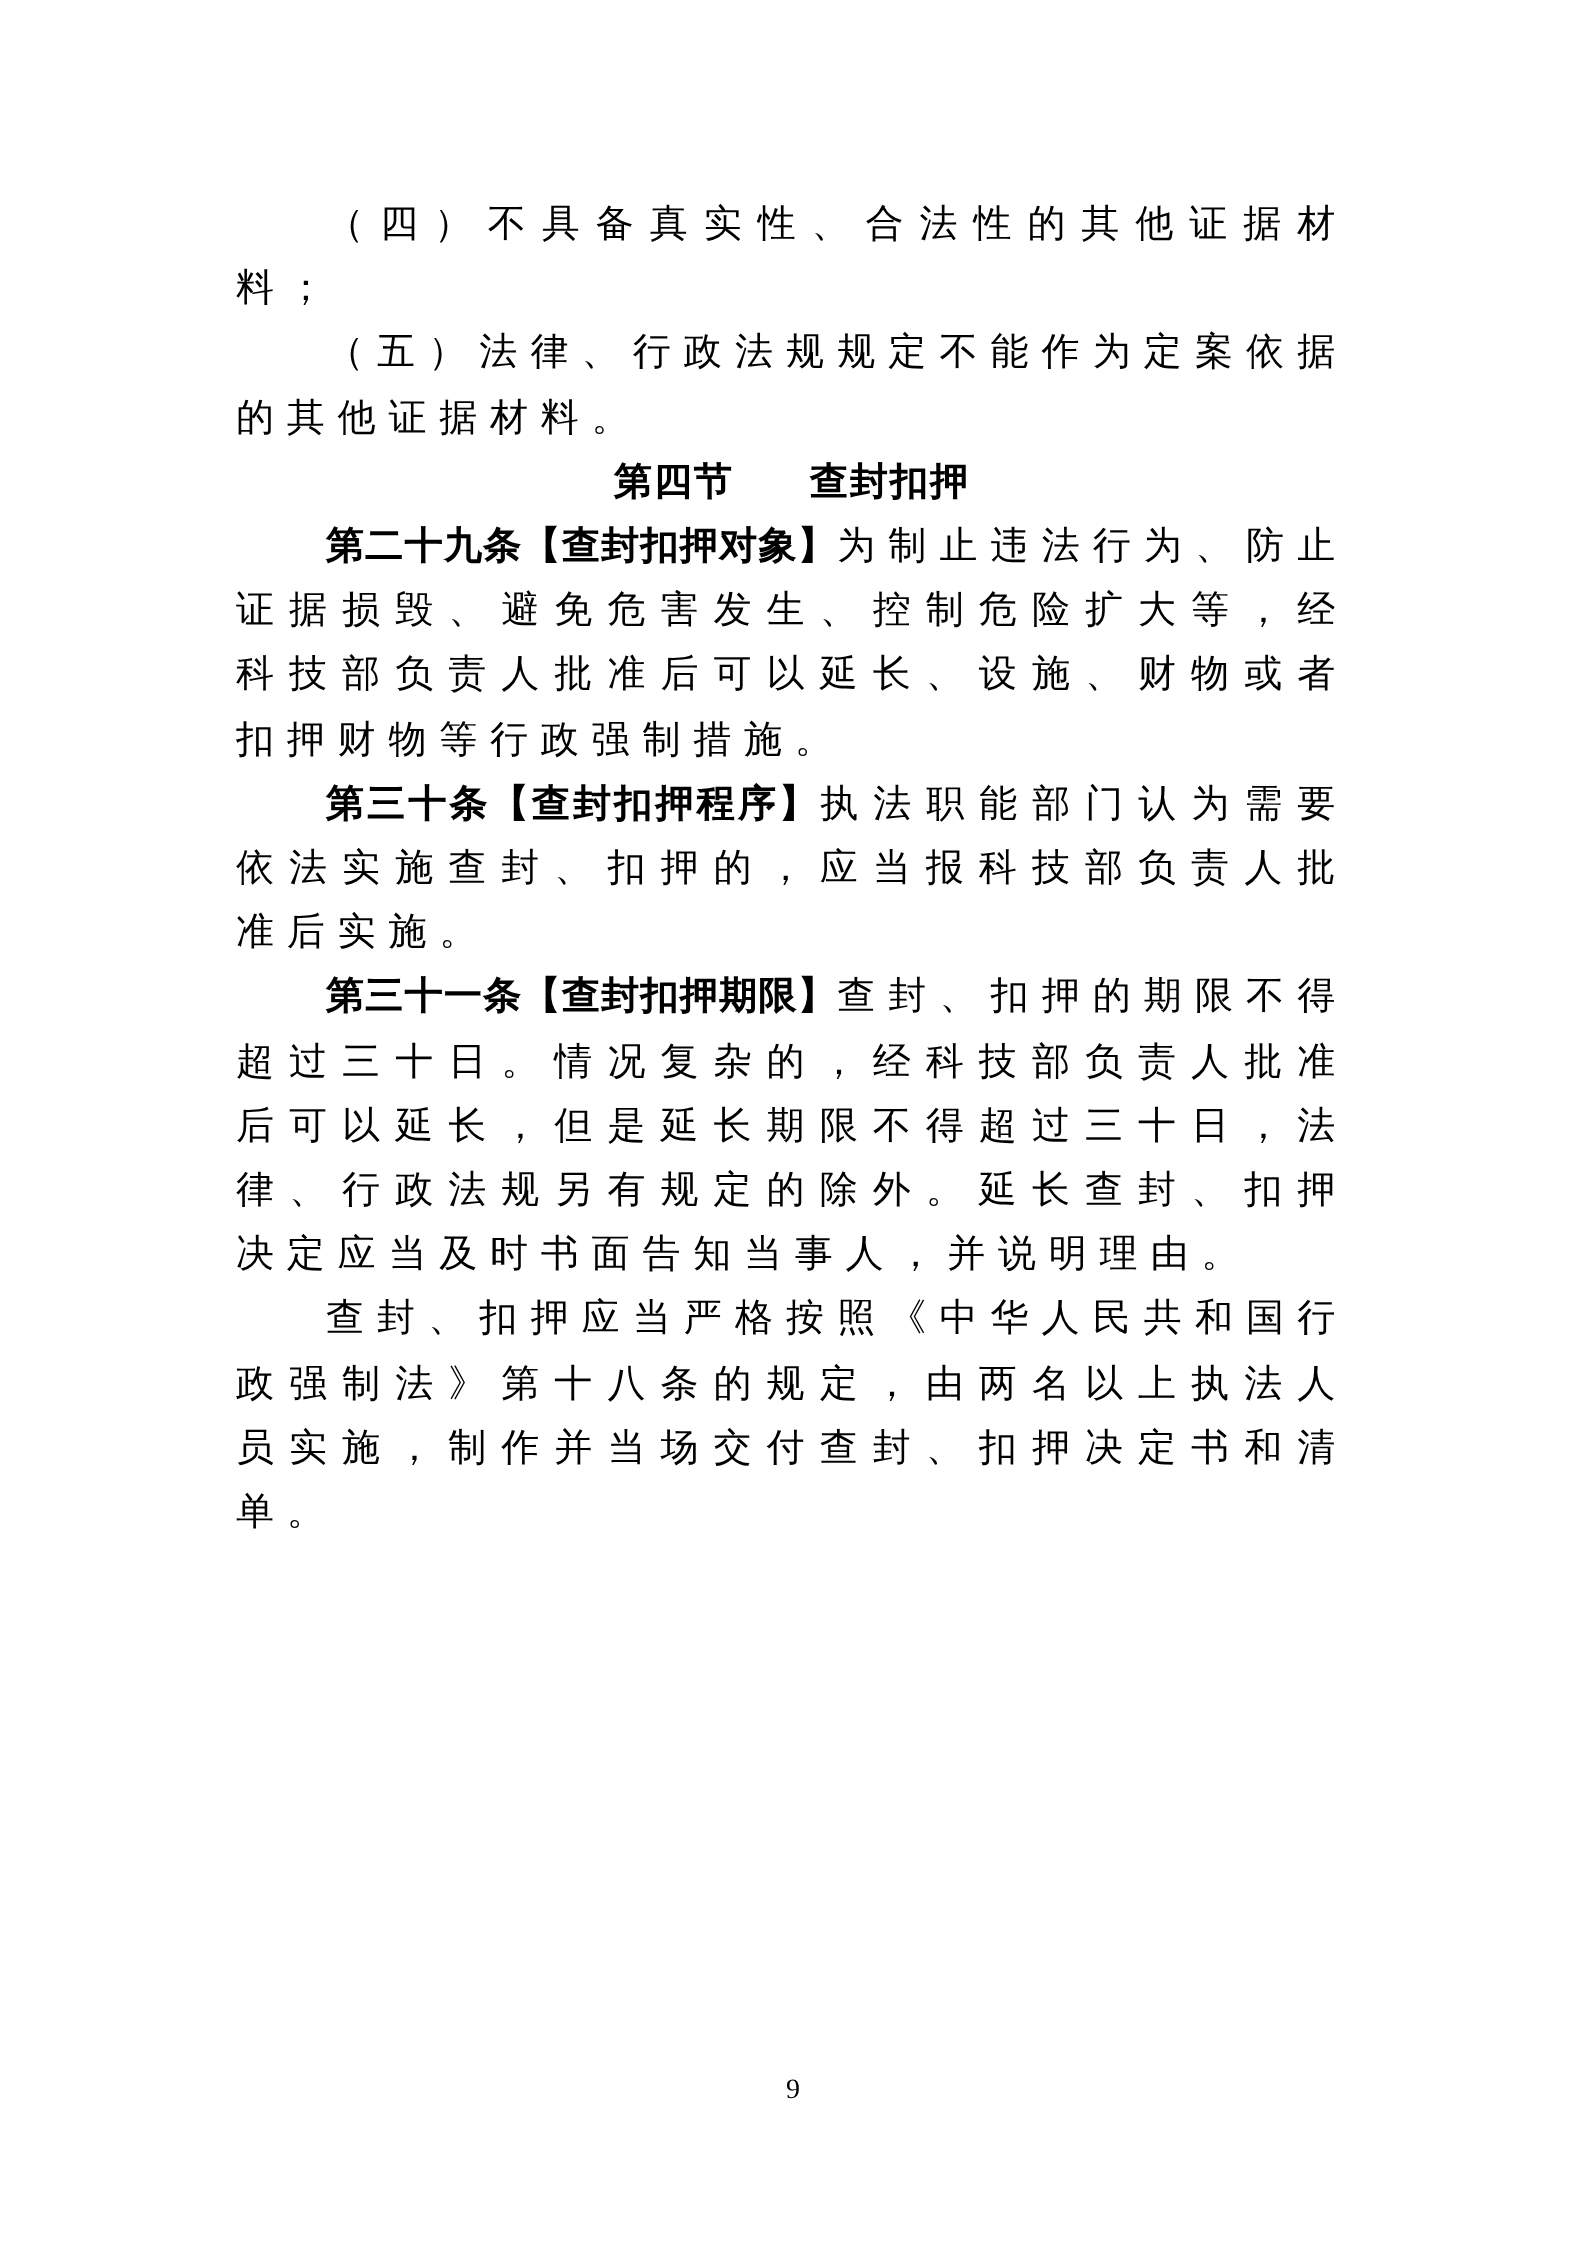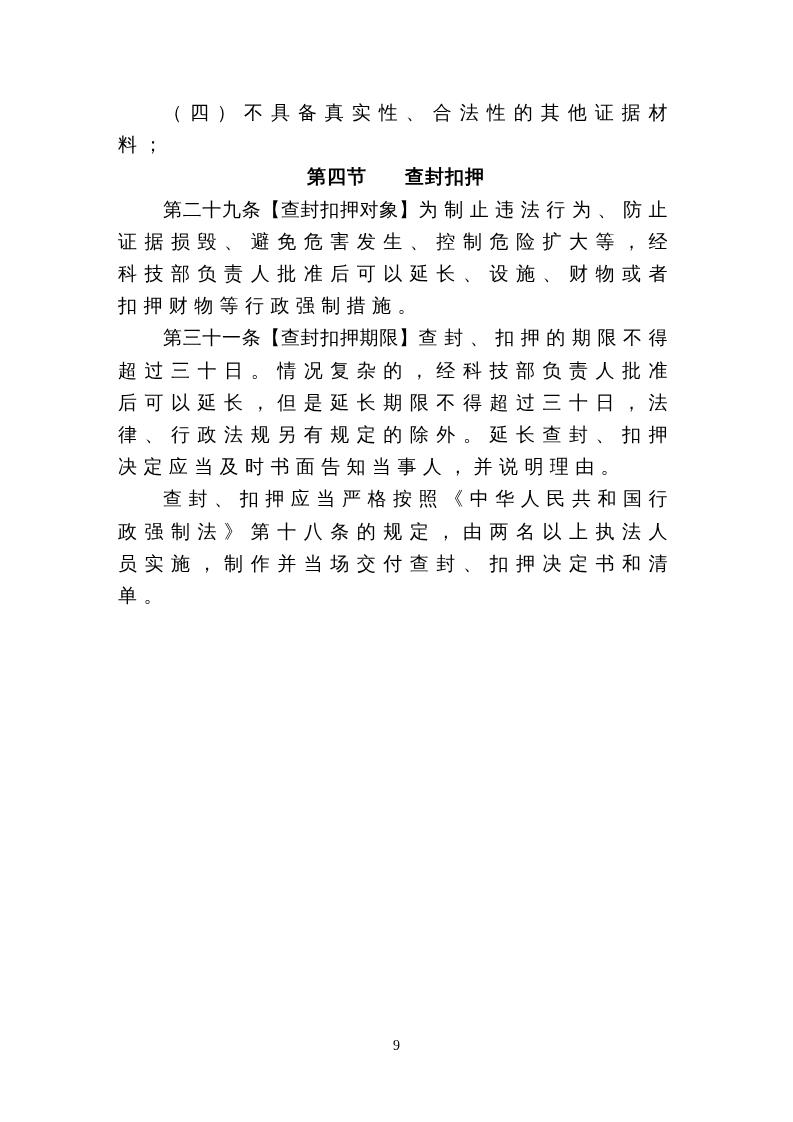--- a/index.html
+++ b/index.html
@@ -25,21 +25,21 @@
       margin: 0;
       font-size: 19px;
       line-height: 32.2px;
       letter-spacing: 6.4px;
       text-align: justify;
       text-align-last: left;
       text-indent: 45px;
       word-break: break-all;
     }
     .para .bold {
-      font-weight: normal;
+      font-weight: bold;
       letter-spacing: 0.5px;
     }
     .section-title {
       margin: 0;
       font-family: "DejaVu Serif", "Liberation Serif", serif;
       font-size: 19px;
       line-height: 32.2px;
       text-align: center;
       letter-spacing: 1px;
     }
@@ -56,29 +56,33 @@
       font-size: 14px;
       line-height: 18px;
     }
   </style>
 </head>
 <body>
 
 <div class="page">
 
   <p class="para">（四）不具备真实性、合法性的其他证据材料；</p>
+  <p class="para">（五）法律、行政法规规定不能作为定案依据的其他证据材料。</p>
 
   <h3 class="section-title">
     <span>第四节</span><span>查封扣押</span>
   </h3>
 
   <p class="para">
     <span class="bold">第二十九条【查封扣押对象】</span><span>为制止违法行为、防止证据损毁、避免危害发生、控制危险扩大等，经科技部负责人批准后可以延长、设施、财物或者扣押财物等行政强制措施。</span>
   </p>
 
+  <p class="para">
+    <span class="bold">第三十条【查封扣押程序】</span><span>执法职能部门认为需要依法实施查封、扣押的，应当报科技部负责人批准后实施。</span>
+  </p>
   <p class="para">
     <span class="bold">第三十一条【查封扣押期限】</span><span>查封、扣押的期限不得超过三十日。情况复杂的，经科技部负责人批准后可以延长，但是延长期限不得超过三十日，法律、行政法规另有规定的除外。延长查封、扣押决定应当及时书面告知当事人，并说明理由。</span>
   </p>
 
   <p class="para">查封、扣押应当严格按照《中华人民共和国行政强制法》第十八条的规定，由两名以上执法人员实施，制作并当场交付查封、扣押决定书和清单。</p>
 
 </div>
 
 <div class="page-number">9</div>
 

